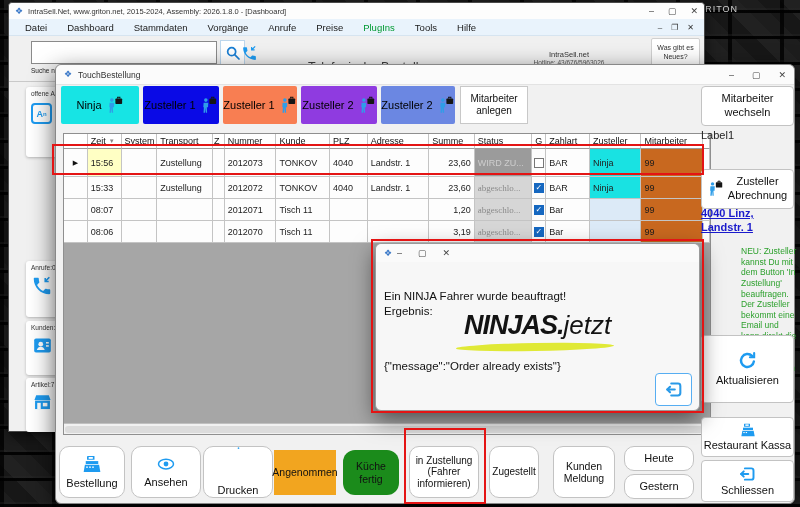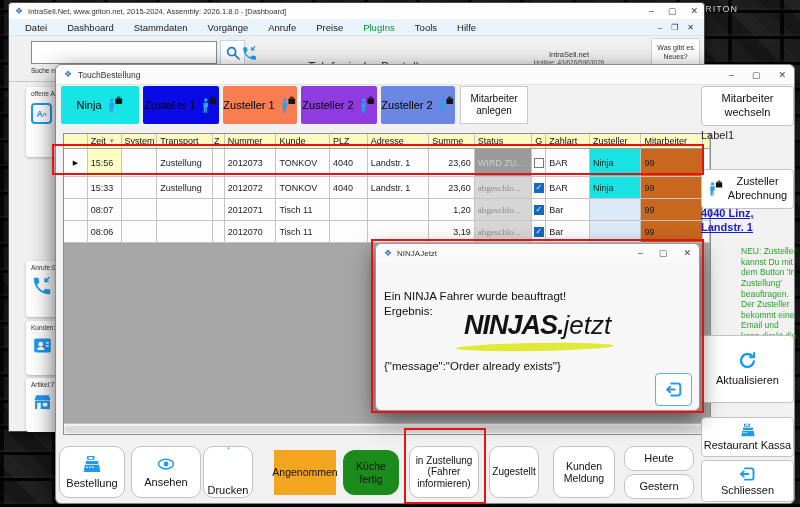--- a/index.html
+++ b/index.html
@@ -48,21 +48,21 @@
   #btn-ninja { left:5px; width:78px; }
   #btn-zust1a { left:87px; width:76px; }
   #btn-zust1b { left:167px; width:74px; }
   #btn-zust2a { left:245px; width:76px; }
   #btn-zust2b { left:325px; width:74px; }
   #btn-mit-anlegen { position:absolute; left:404px; top:21px; width:68px; height:38px; background:#fff; border:1px solid #c8c8c8; font-size:10px; text-align:center; display:flex; align-items:center; justify-content:center; line-height:1.25; color:#111; }
   
   #grid { position:absolute; left:7px; top:68px; width:648px; height:302px; background:#a6a6a6; border:1px solid #8f8f8f; overflow:hidden; }
   .grow { display:flex; }
   .cell { border-right:1px solid #c4c4c4; border-bottom:1px solid #c4c4c4; font-size:9px; color:#222; padding:0 3px; display:flex; align-items:center; background:#fdfdfd; overflow:hidden; white-space:nowrap; }
-  .hrow .cell { background:#fef9c3; border-bottom:1px solid #9a9a9a; height:15px; color:#111; }
+  .hrow .cell { background:#ffffff; border-bottom:1px solid #9a9a9a; height:15px; color:#111; }
   .drow .cell { height:22px; }
   .drow.sel .cell { height:28px; }
   .c0{width:24px; justify-content:center;} .c1{width:34px;} .c2{width:36px;} .c3{width:56px;}
   .c4{width:12px; padding:0 1px;} .c5{width:52px;} .c6{width:54px;} .c7{width:38px;} .c8{width:62px;}
   .c9{width:46px; justify-content:flex-end;} .c10{width:58px;} .c11{width:14px; justify-content:center; padding:0;}
   .c12{width:44px;} .c13{width:52px;} .c14{width:62px;} .c15{flex:1;}
   .hrow .c9 { justify-content:flex-start; }
   .zeit-hl { background:#ffffc4 !important; }
   .status-run { background:#9b9b9b !important; color:#cdcdcd !important; }
   .status-done { background:#d6d6d6 !important; color:#8a8a8a !important;font-family:Liberation Serif, serif; }
@@ -73,21 +73,21 @@
   .row-arrow { font-size:7px; color:#111; }
   .cbx { width:10px; height:10px; border:1px solid #777; background:#fff; display:flex; align-items:center; justify-content:center; font-size:8px; color:#fff; line-height:1; }
   .cbx.checked { background:#1567c0; border-color:#1567c0; }
   #grid-filler { flex:1; background:#a6a6a6; }
   #hscroll { position:absolute; left:0; bottom:0; width:100%; height:11px; background:#f1f1f1; border-top:1px solid #c0c0c0; display:flex; align-items:center; padding:0 1px; }
   #hscroll .thumb { width:99%; height:7px; background:#dcdcdc; border-radius:3px; }
   
   .bot-btn { position:absolute; top:381px; height:52px; background:#fff; border:1px solid #c3c3c3; border-radius:10px; display:flex; flex-direction:column; align-items:center; justify-content:center; gap:3px; font-size:11px; color:#111; text-align:center; line-height:1.15; }
   #bb-bestellung { left:3px;  width:66px; }
   #bb-ansehen    { left:75px; width:70px; }
-  #bb-drucken    { left:147px;width:50px;gap:35px; }
+  #bb-drucken    { left:147px;width:70px;gap:35px; }
   #bb-angenommen { left:218px;width:62px; top:385px; height:45px; border:none; border-radius:0; font-size:10.5px; }
   #bb-kueche     { left:287px;width:56px; top:385px; height:45px; border:none; border-radius:12px; font-size:10.5px; }
   #bb-zustellung { left:353px;width:70px; font-size:10px; padding:0 2px; }
   #bb-zugestellt { left:433px;width:50px; font-size:10px; }
   #bb-kunden     { left:497px;width:62px; font-size:10.5px; }
   #bb-heute      { left:568px;width:70px; height:25px; top:381px; font-size:11px; }
   #bb-gestern    { left:568px;width:70px; height:25px; top:409px; font-size:11px; }
   
   .sb-btn { position:absolute; left:645px; width:93px; background:#fff; border:1px solid #c3c3c3; border-radius:4px; display:flex; align-items:center; justify-content:center; font-size:11px; color:#111; text-align:center; line-height:1.25; gap:3px; }
   #sb-wechseln { top:21px; height:40px; }
@@ -478,21 +478,20 @@
         <path d="M13 12H3.5"></path>
         <path d="M7 8.5L3.5 12L7 15.5"></path>
       </svg>
     <span>Schliessen</span>
   </div>
 </div>
 
 <div class="abs" id="ninja-dialog">
   <div id="nd-titlebar">
     <span class="app-ico">❖</span>
-    <span id="nd-title">NINJAJetzt</span>
     <span class="winctl" style="gap:16px;">
       <span>–</span>
       <span>▢</span>
       <span>✕</span>
     </span>
   </div>
   <div id="nd-line1">Ein NINJA Fahrer wurde beauftragt!</div>
   <div id="nd-line2">Ergebnis:</div>
   <div id="nd-swoosh"></div>
   <div id="nd-logo">

